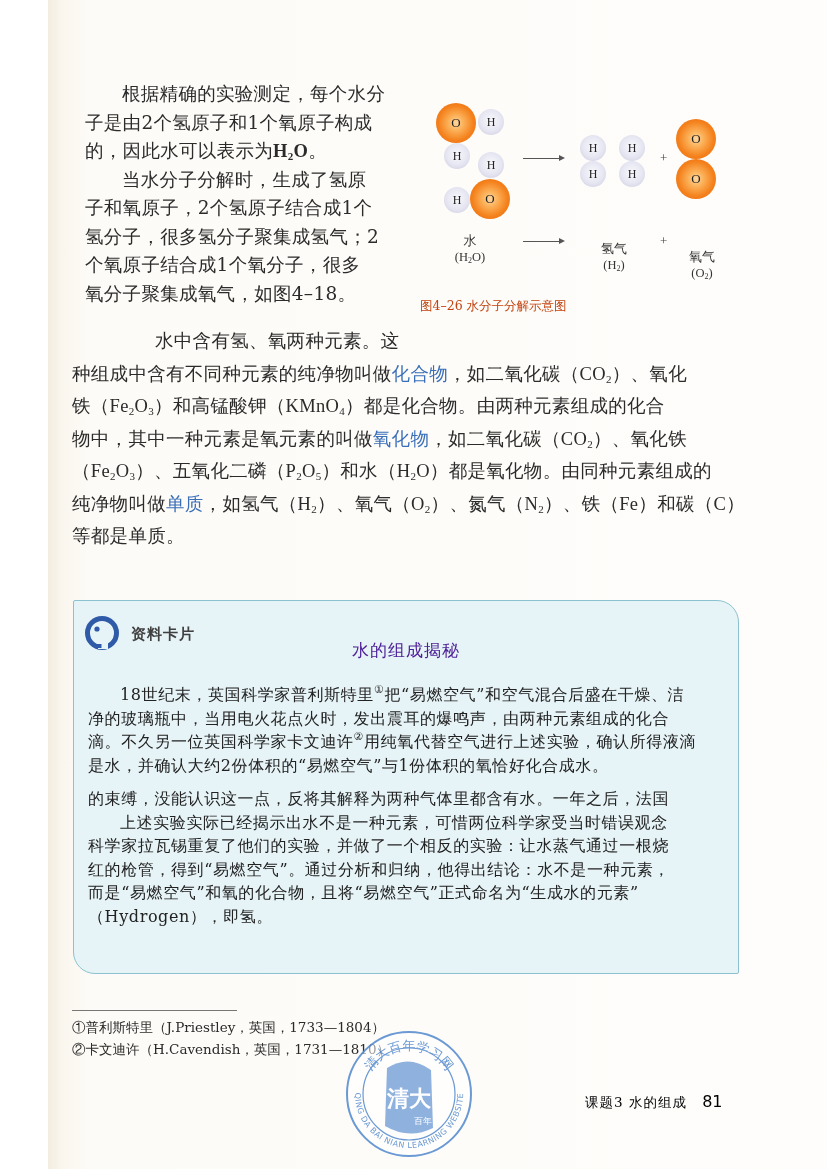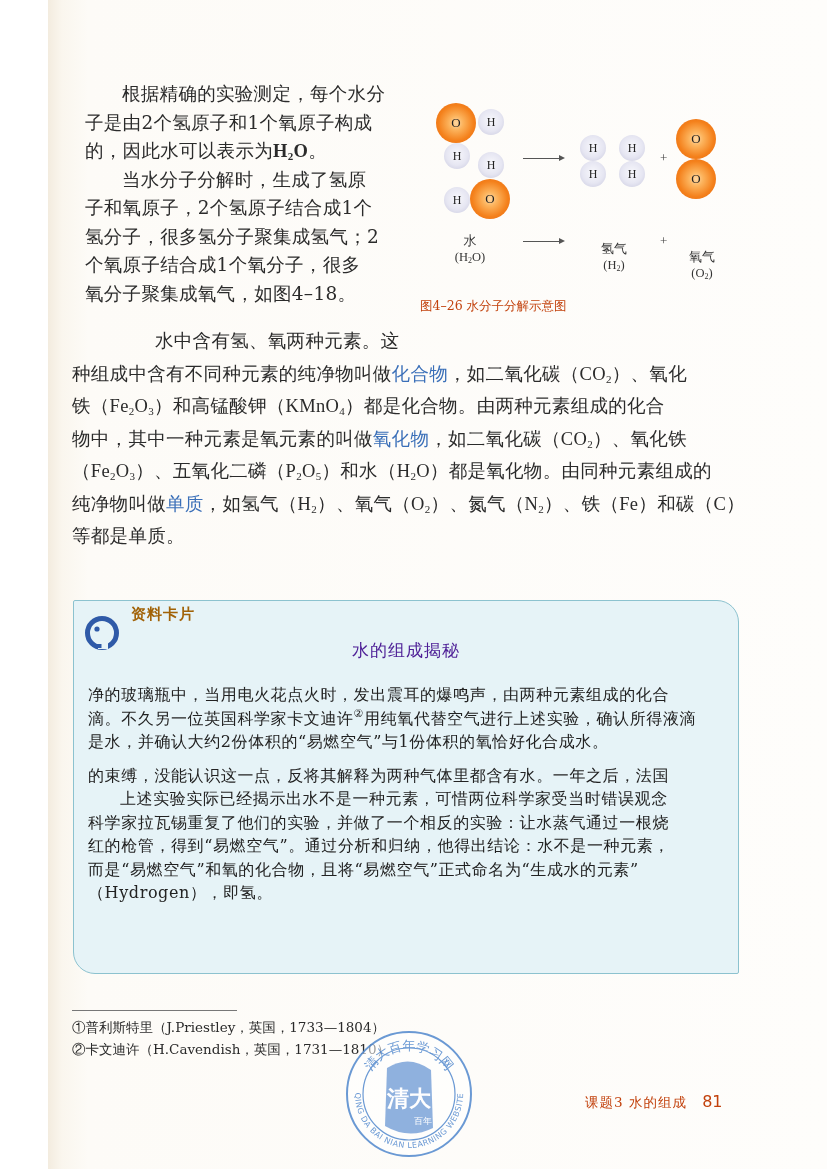--- a/index.html
+++ b/index.html
@@ -42,39 +42,39 @@
     .plus { position: absolute; font-size: 13px; color: #444; font-family: "Liberation Serif", serif; }
     .fig-lbl { position: absolute; font-size: 13px; color: #333; text-align: center; line-height: 17px; font-family: "DejaVu Serif", serif; }
     .fig-lbl .f { font-family: "Liberation Serif", serif; font-size: 12.5px; }
     .fig-lbl sub { font-size: 8px; vertical-align: -2px; }
     #fig-caption { position: absolute; left: 0; top: 203px; font-size: 12.5px; color: #c2410c; white-space: nowrap; }
 
     
     #card { position: absolute; left: 73px; top: 600px; width: 664px; height: 372px;
             background: #e6f3f7; border: 1px solid #8cc2cf; border-radius: 2px 22px 2px 22px; }
     #card-icon { position: absolute; left: 10px; top: 14px; width: 36px; height: 36px; }
-    #card-label { position: absolute; left: 57px; top: 4px; font-size: 15px; font-weight: bold; color: #a16207;
+    #card-label { position: absolute; left: 57px; top: 24px; font-size: 15px; font-weight: bold; color: #404040;
                   font-family: "DejaVu Sans", sans-serif; letter-spacing: 1px; }
     #card-title { position: absolute; left: 0; width: 100%; top: 38px; text-align: center; font-size: 17px; color: #4c1d95; letter-spacing: 1px; }
     #card-body { position: absolute; left: 14px; top: 82px; width: 640px; font-size: 16px; color: #222; }
     #card-body .line { height: 23.5px; line-height: 23.5px; letter-spacing: 0.6px; }
     #card-body .gap { height: 10px; }
     #card-body .ind { padding-left: 32px; }
     .fnref { font-size: 11px; vertical-align: 7px; line-height: 0; }
 
     
     #fn-rule { position: absolute; left: 72px; top: 1010px; width: 165px; height: 1px; background: #777; }
     #footnotes { position: absolute; left: 72px; top: 1016px; font-size: 13.5px; color: #2a2a2a; }
     #footnotes .line { height: 22px; line-height: 22px; }
 
     
     #stamp { position: absolute; left: 343px; top: 1028px; width: 132px; height: 132px; opacity: 0.9; }
 
     
-    #page-footer { position: absolute; left: 585px; top: 1092px; font-size: 13.5px; color: #c2410c; white-space: nowrap; letter-spacing: 1px; }
+    #page-footer { position: absolute; left: 585px; top: 1092px; font-size: 13.5px; color: #000000; white-space: nowrap; letter-spacing: 1px; }
     #page-number { font-family: "DejaVu Sans", sans-serif; font-size: 16px; margin-left: 10px; letter-spacing: 0; }
   </style>
 </head>
 <body>
 
 <div class="page-strip"></div>
 
 <div id="intro" class="txt">
   <div class="line indent">根据精确的实验测定，每个水分</div>
   <div class="line">子是由2个氢原子和1个氧原子构成</div>
@@ -136,20 +136,21 @@
 <div id="card">
   <svg id="card-icon" viewBox="0 0 36 36">
     <circle cx="18" cy="18" r="14.5" fill="none" stroke="#2f5aa8" stroke-width="5"></circle>
     <rect x="14" y="28" width="10" height="6" fill="#e6f3f7"></rect>
     <path d="M15 33 L15 29" stroke="#2f5aa8" stroke-width="5"></path>
     <circle cx="13" cy="14" r="2.6" fill="#2f5aa8"></circle>
   </svg>
   <div id="card-label">资料卡片</div>
   <div id="card-title">水的组成揭秘</div>
   <div id="card-body">
+      <div class="line ind"><span>18世纪末，英国科学家普利斯特里</span><span class="fnref">①</span><span>把“易燃空气”和空气混合后盛在干燥、洁</span></div>
       <div class="line"><span>净的玻璃瓶中，当用电火花点火时，发出震耳的爆鸣声，由两种元素组成的化合</span></div>
       <div class="line"><span>滴。不久另一位英国科学家卡文迪许</span><span class="fnref">②</span><span>用纯氧代替空气进行上述实验，确认所得液滴</span></div>
       <div class="line"><span>是水，并确认大约2份体积的“易燃空气”与1份体积的氧恰好化合成水。</span></div>
       <div class="gap"></div>
       <div class="line"><span>的束缚，没能认识这一点，反将其解释为两种气体里都含有水。一年之后，法国</span></div>
       <div class="line ind"><span>上述实验实际已经揭示出水不是一种元素，可惜两位科学家受当时错误观念</span></div>
       <div class="line"><span>科学家拉瓦锡重复了他们的实验，并做了一个相反的实验：让水蒸气通过一根烧</span></div>
       <div class="line"><span>红的枪管，得到“易燃空气”。通过分析和归纳，他得出结论：水不是一种元素，</span></div>
       <div class="line"><span>而是“易燃空气”和氧的化合物，且将“易燃空气”正式命名为“生成水的元素”</span></div>
       <div class="line"><span>（Hydrogen），即氢。</span></div>

